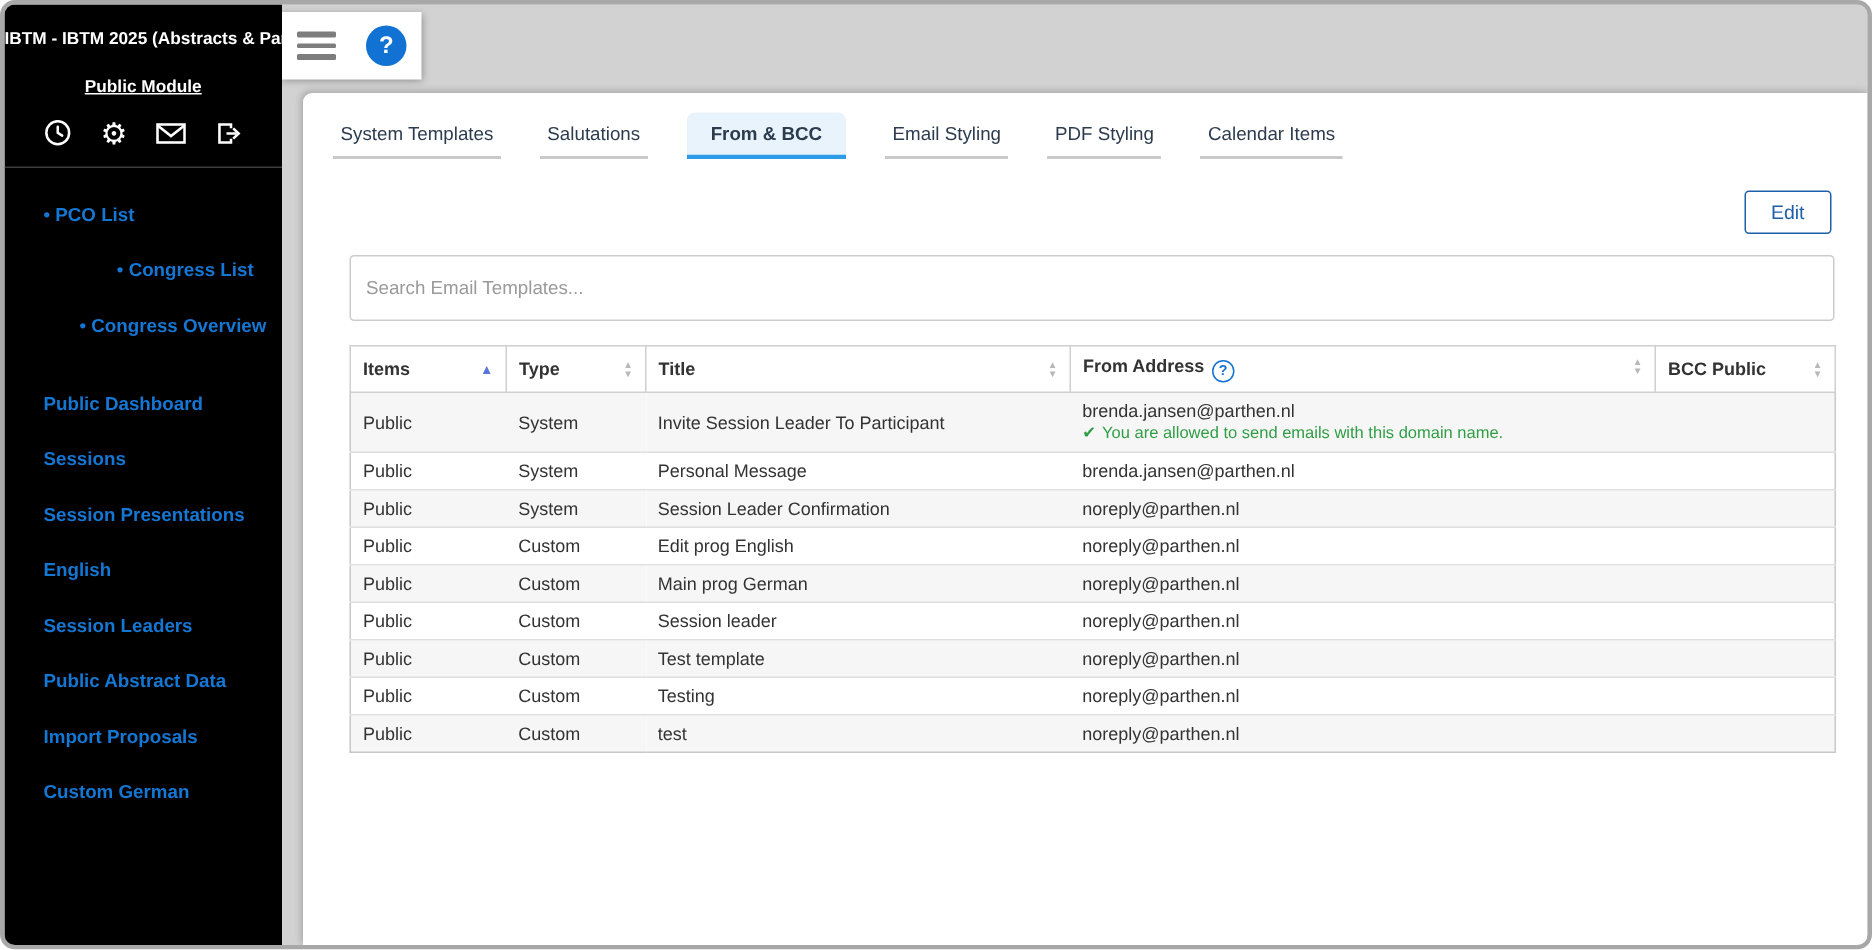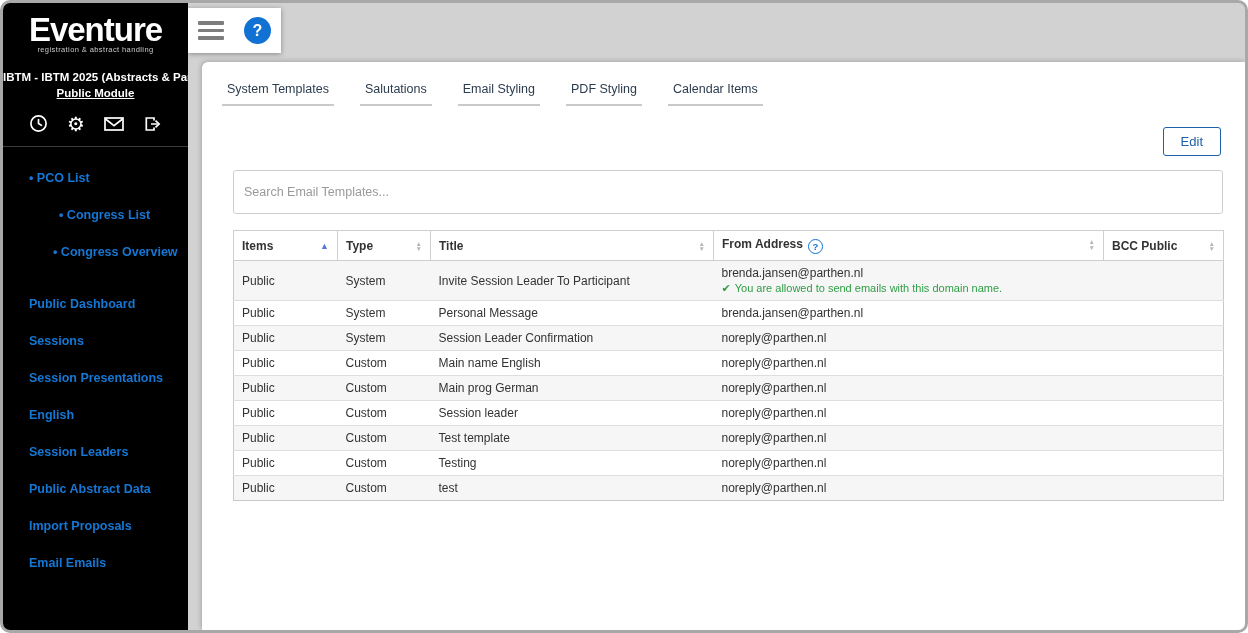--- a/index.html
+++ b/index.html
@@ -5,28 +5,28 @@
   html,body{margin:0;padding:0;background:#fff;}
   body{width:1248px;height:633px;font-family:"Liberation Sans","DejaVu Sans",sans-serif;}
   .frame{box-sizing:border-box;width:1248px;height:633px;border:3px solid #a8a8a8;border-radius:10px;overflow:hidden;display:flex;background:#d2d2d2;}
 
   
   .sidebar{width:185px;flex:0 0 185px;background:#000;color:#fff;overflow:hidden;position:relative;z-index:3;}
   .logo{text-align:center;padding-top:9px;cursor:pointer;}
   .logo-title{font-size:33px;font-weight:bold;color:#fff;letter-spacing:-1px;line-height:36px;}
   .logo-sub{font-size:7.5px;color:#c9c9c9;margin-top:-3px;letter-spacing:.4px;}
   .event-line{font-size:11.5px;font-weight:bold;text-align:center;margin-top:17px;white-space:nowrap;overflow:hidden;}
-  .module-link{font-size:11.5px;font-weight:bold;text-align:center;text-decoration:underline;margin-top:4px;cursor:pointer;}
+  .module-link{font-size:11.5px;font-weight:bold;text-align:center;text-decoration:underline;margin-top:20px;cursor:pointer;}
   .icon-row{display:flex;justify-content:space-between;align-items:center;padding:15px 26px 13px 26px;}
   .icon-row .sicon{display:inline-flex;cursor:pointer;}
   .gear-glyph{font-size:20px;line-height:18px;color:#fff;font-family:"DejaVu Sans",sans-serif;}
   .divider{border-bottom:1px solid #3c3c3c;}
   .nav{padding-top:24px;}
   .side-link{color:#1577d4;font-size:12.5px;font-weight:bold;line-height:15px;margin-bottom:22px;padding-left:26px;cursor:pointer;}
-  .side-link.indent-2{padding-left:56px;}
+  .side-link.indent-2{padding-left:56px;text-align:center;}
   .side-link.indent-3{padding-left:50px;}
   .side-link.group-end{margin-bottom:37px;}
   .side-link.active{color:#fff;}
   .active-line{width:142px;border-top:1px solid #dcdcdc;margin-top:9px;}
 
   
   .right{flex:1;position:relative;background:#d2d2d2;}
   .topbar{position:absolute;top:5px;left:0;width:93px;height:45px;background:#fff;box-shadow:0 1px 5px rgba(0,0,0,.35);display:flex;align-items:center;justify-content:space-around;z-index:2;}
   .hamburger{width:26px;display:flex;flex-direction:column;gap:4px;cursor:pointer;}
   .hamburger span{display:block;height:3.5px;background:#7d7d7d;border-radius:1px;}
@@ -59,24 +59,20 @@
   .note{color:#2f9e44;font-size:11px;margin-top:1px;white-space:nowrap;}
   .check-icon{margin-right:4px;font-size:11px;}
   .email-line{line-height:14px;}
 </style>
 </head>
 <body>
 
 <div class="frame">
 
   <aside class="sidebar">
-    <div class="logo">
-      <div class="logo-title">Eventure</div>
-      <div class="logo-sub">registration &amp; abstract handling</div>
-    </div>
     <div class="event-line">IBTM - IBTM 2025 (Abstracts &amp; Par...</div>
     <div class="module-link">Public Module</div>
     <div class="icon-row">
       <span class="sicon">
         <svg width="19" height="19" viewBox="0 0 18 18">
             <circle cx="9" cy="9" r="7.2" fill="none" stroke="#fff" stroke-width="1.6"></circle>
             <path d="M9 5.2 V9 L11.8 10.8" fill="none" stroke="#fff" stroke-width="1.6" stroke-linecap="round"></path>
           </svg>
       </span>
       <span class="sicon gear-glyph">⚙</span>
@@ -99,38 +95,39 @@
         <div class="side-link indent-1"><span>• </span><span>PCO List</span></div>
         <div class="side-link indent-2"><span>• </span><span>Congress List</span></div>
         <div class="side-link indent-3 group-end"><span>• </span><span>Congress Overview</span></div>
         <div class="side-link"><span>Public Dashboard</span></div>
         <div class="side-link"><span>Sessions</span></div>
         <div class="side-link"><span>Session Presentations</span></div>
         <div class="side-link"><span>English</span></div>
         <div class="side-link"><span>Session Leaders</span></div>
         <div class="side-link"><span>Public Abstract Data</span></div>
         <div class="side-link"><span>Import Proposals</span></div>
-        <div class="side-link"><span>Email Emails</span></div>
+        <div class="side-link"><span>Custom German</span></div>
       </nav>
   </aside>
 
   <div class="right">
     <div class="topbar">
       <div class="hamburger">
           <span></span>
           <span></span>
           <span></span>
         </div>
       <div class="help-btn">?</div>
     </div>
 
     <main class="panel">
       <div class="tabs" id="tabs">
           <div class="tab">System Templates</div>
           <div class="tab">Salutations</div>
+          <div class="tab active">From &amp; BCC</div>
           <div class="tab">Email Styling</div>
           <div class="tab">PDF Styling</div>
           <div class="tab">Calendar Items</div>
         </div>
 
       <div class="edit-row">
         <button class="edit-btn">Edit</button>
       </div>
 
       <div class="search-wrap">
@@ -192,21 +189,21 @@
                 <td>System</td>
                 <td>Session Leader Confirmation</td>
                 <td>
                   <div class="email-line">noreply@parthen.nl</div>
                 </td>
                 <td></td>
               </tr>
               <tr class="even">
                 <td>Public</td>
                 <td>Custom</td>
-                <td>Main name English</td>
+                <td>Edit prog English</td>
                 <td>
                   <div class="email-line">noreply@parthen.nl</div>
                 </td>
                 <td></td>
               </tr>
               <tr class="odd">
                 <td>Public</td>
                 <td>Custom</td>
                 <td>Main prog German</td>
                 <td>

